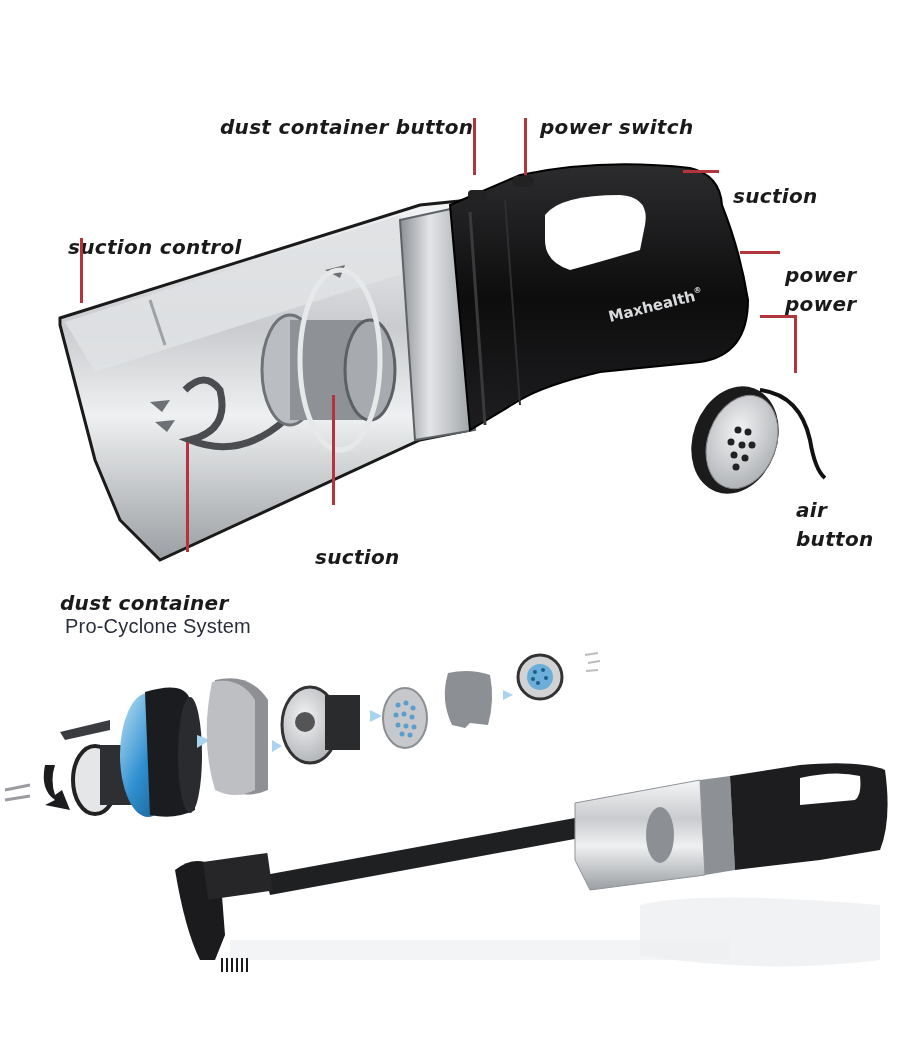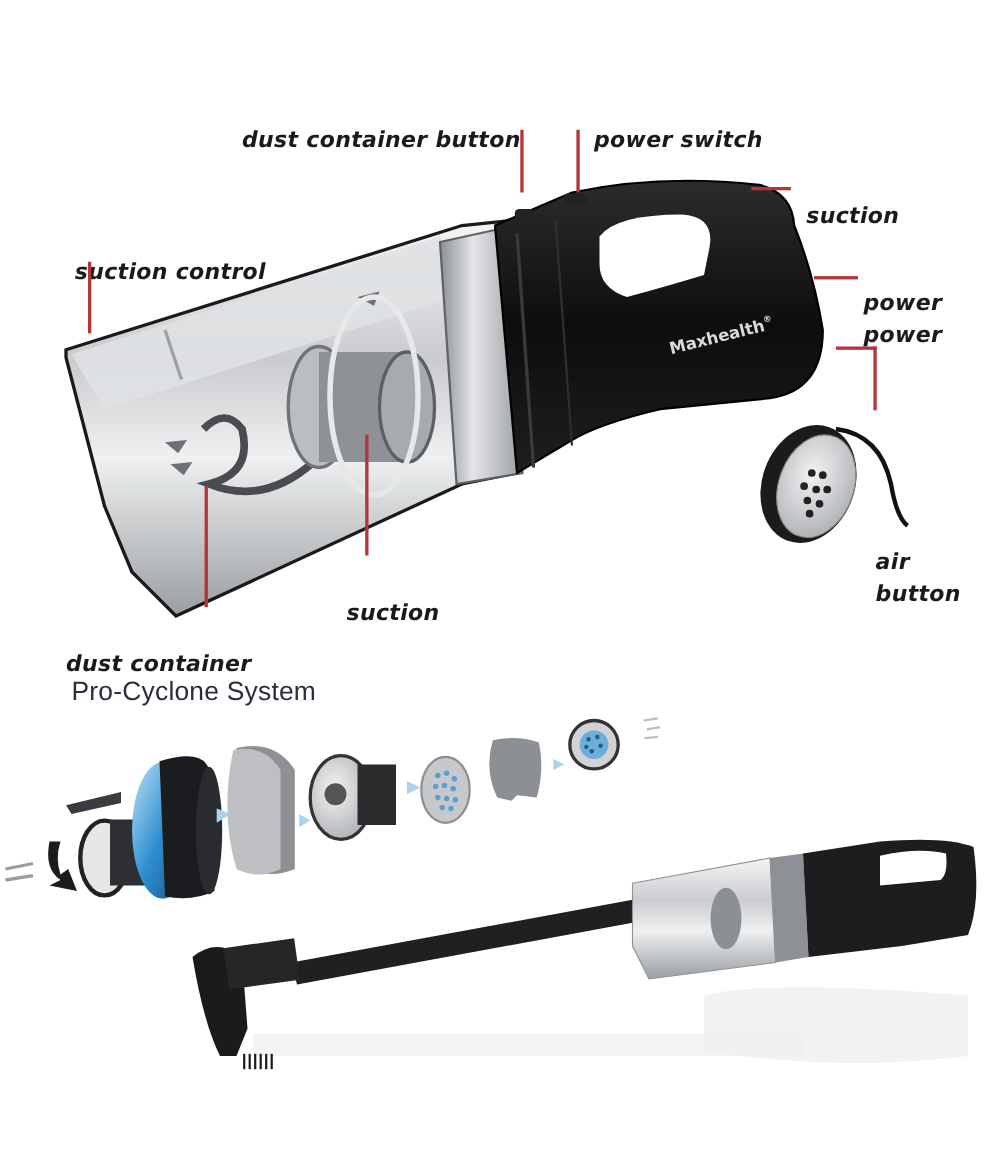--- a/index.html
+++ b/index.html
@@ -5,21 +5,21 @@
   html, body { margin:0; padding:0; background:#ffffff; }
   body { width:900px; height:1050px; position:relative; overflow:hidden; font-family:"DejaVu Sans", sans-serif; }
   .label {
     position:absolute; font-family:"DejaVu Sans", sans-serif; font-style:italic; font-weight:bold;
     font-size:20px; color:#1a1a1a; letter-spacing:0.3px; line-height:29px; white-space:nowrap;margin-top:32px;
   }
   .label.multi { }
   .leader { position:absolute; background:#b3343a; }
   .section-title {
     position:absolute; left:65px; top:615px; font-family:"Liberation Sans", sans-serif;
-    font-size:24px; color:#2a2d3c; letter-spacing:0.2px;
+    font-size:20px; color:#2a2d3c; letter-spacing:0.2px;
   }
   svg { position:absolute; left:0; top:0; }
 </style>
 </head>
 <body>
 
 <svg width="900" height="1050" viewBox="0 0 900 1050">
   <defs>
     <linearGradient id="clear" x1="0" y1="0" x2="0" y2="1">
       <stop offset="0" stop-color="#f4f5f6"></stop>

